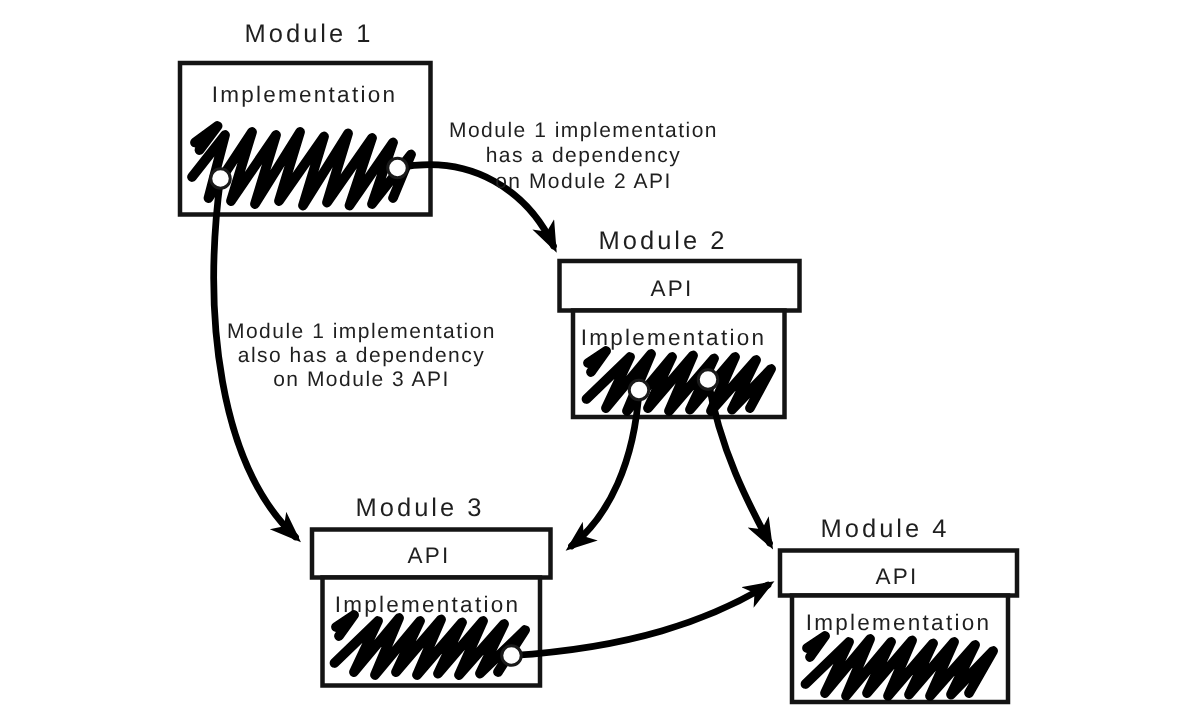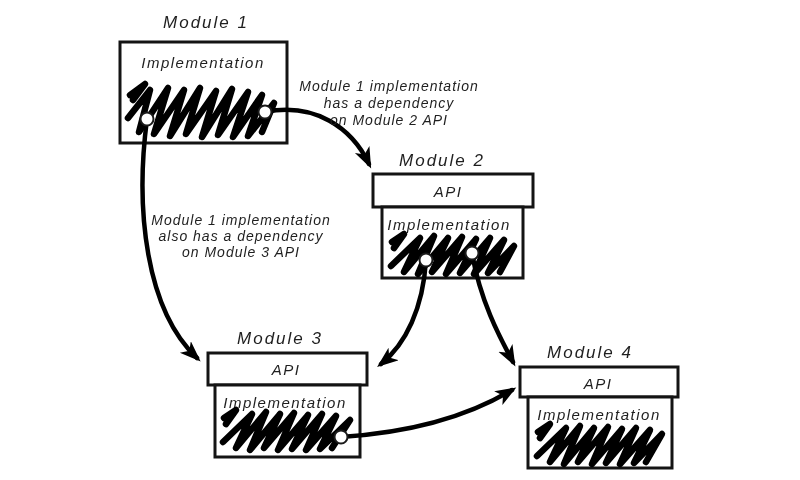--- a/index.html
+++ b/index.html
@@ -9,21 +9,20 @@
     height: 480px;
     background: #ffffff;
     overflow: hidden;
     font-family: "Liberation Sans", sans-serif;
   }
   .stage {
     position: relative;
     width: 800px;
     height: 480px;
     background: #ffffff;
-    font-style: italic;
   }
   svg { display: block; }
   .module-box {
     fill: #ffffff;
     stroke: #141414;
     stroke-width: 3;
   }
   .scribble {
     fill: none;
     stroke: #000000;

